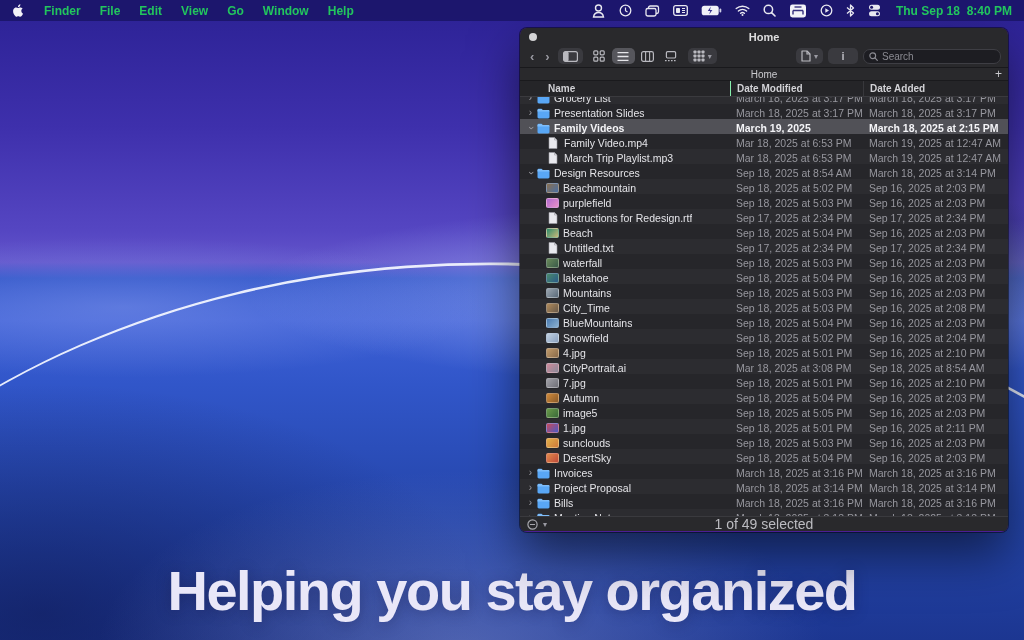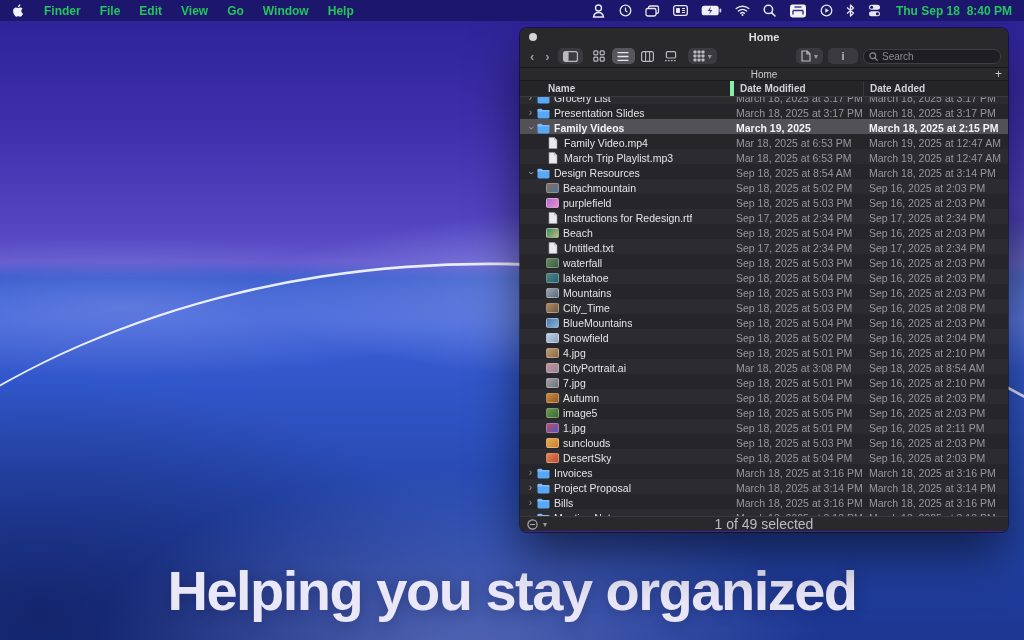--- a/index.html
+++ b/index.html
@@ -60,21 +60,21 @@
 
   .tabbar { height:14px; background:#29292c; border-top:1px solid #19191c;
     border-bottom:1px solid #1a1a1d; position:relative; display:flex;
     align-items:center; justify-content:center; }
   .tab-label { font-size:10px; color:#cacace; }
   .tab-add { position:absolute; right:6px; top:0; color:#cacace; font-size:12px; line-height:13px; }
 
   .colheader { height:16px; background:#252528; display:flex; align-items:center;
     font-size:10px; font-weight:700; color:#d2d2d6; border-bottom:1px solid #3a3a3e; }
   .ch-name { width:210px; padding-left:28px; }
-  .ch-mod  { width:133px; padding-left:6px; border-left:4px solid #86efac; height:100%; display:flex; align-items:center; }
+  .ch-mod  { width:133px; padding-left:6px; border-left:1px solid #86efac; height:100%; display:flex; align-items:center; }
   .ch-add  { flex:1; padding-left:6px; border-left:1px solid #38383c; height:100%; display:flex; align-items:center; }
 
   .listwrap { height:419px; overflow:hidden; position:relative; background:#242427; }
   .listinner { margin-top:-8px; }
   .row { height:15px; display:flex; align-items:flex-end; background:#2c2c30; }
   .row.alt { background:#26262a; }
   .row.selected { background:#515157; }
   .row.selected .fname, .row.selected .c-mod, .row.selected .c-add { color:#f4f4f7; font-weight:700; }
   .c-name { width:210px; display:flex; align-items:center; overflow:hidden;
     white-space:nowrap; padding-left:5px; }

